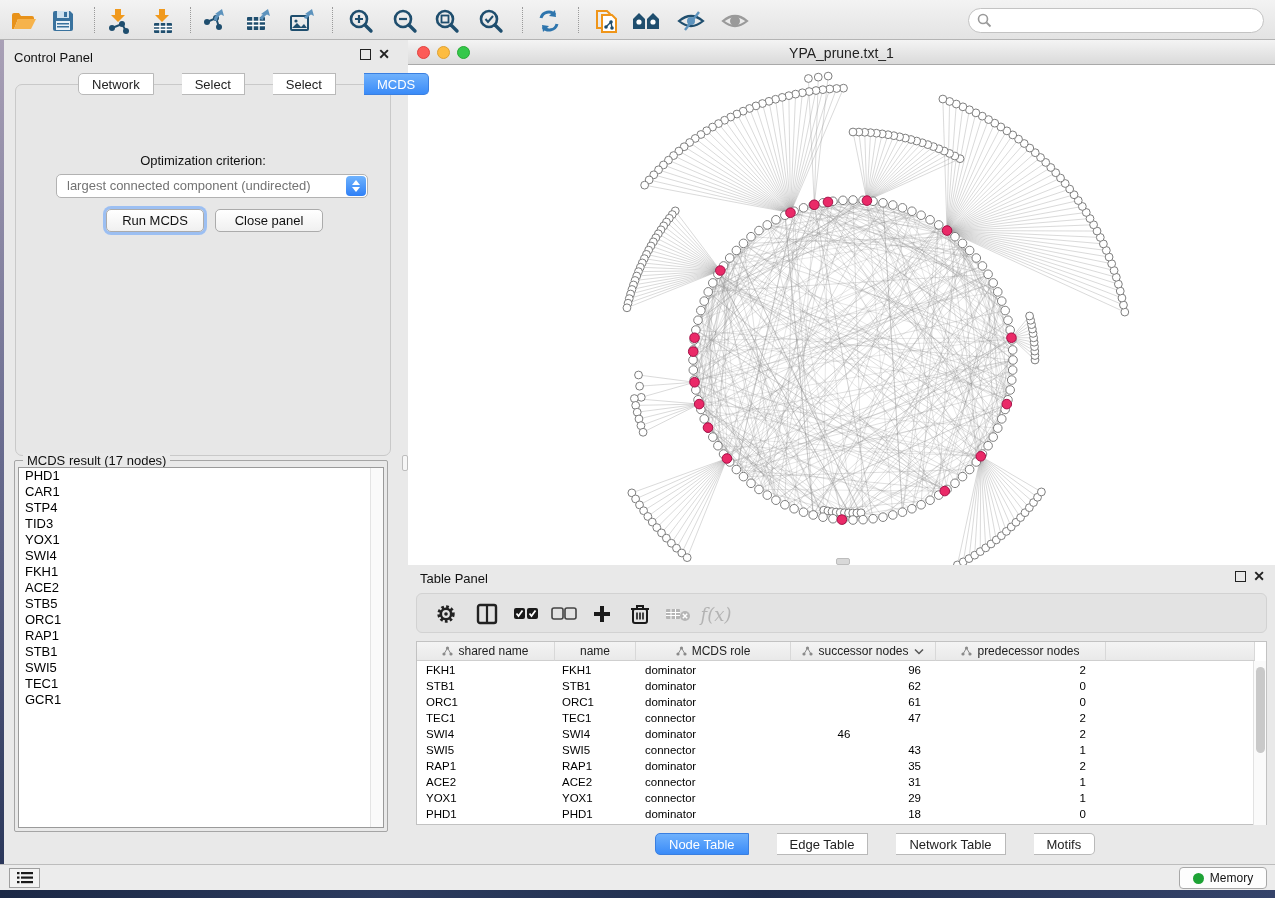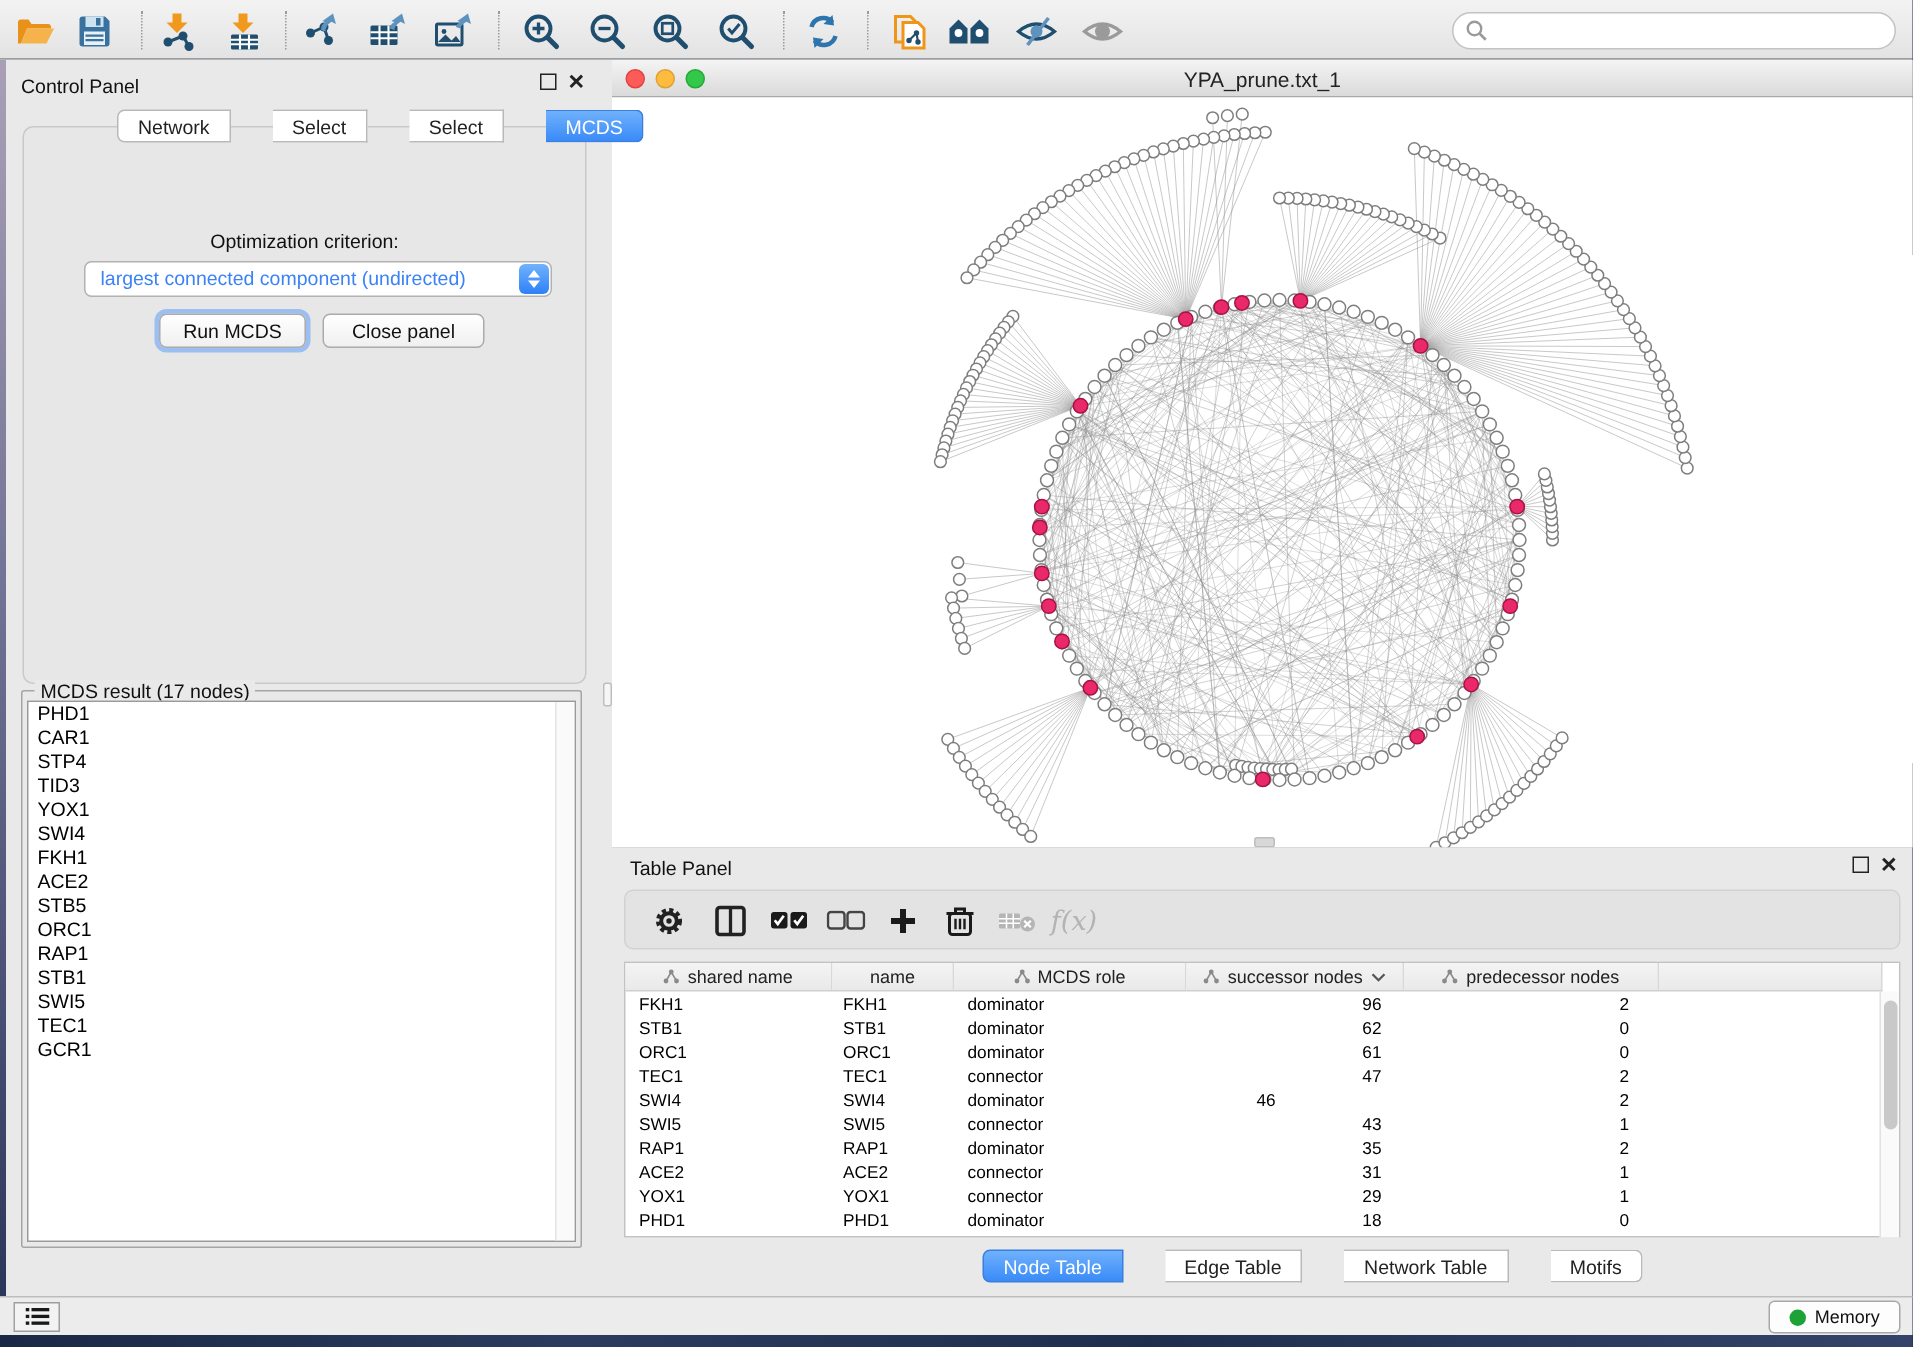--- a/index.html
+++ b/index.html
@@ -30,21 +30,21 @@
 
   .seg { display:flex; position:absolute;gap:28px; }
   .seg .tab { height:22px; background:#fff; border:1px solid #b9b9b9; border-left:none; font-size:13px; color:#222; display:flex; align-items:center; justify-content:center; padding:0 13px; cursor:default; }
   .seg .tab:first-child { border-left:1px solid #b9b9b9; border-radius:5px 0 0 5px; }
   .seg .tab:last-child { border-radius:0 5px 5px 0; }
   .seg .tab.active { background:linear-gradient(#6fb1fc,#3a8bf8); border-color:#3a7fe0; color:#fff; }
   #cp-tabs { left:74px; top:33px; z-index:3; }
 
   #cp-body { position:absolute; left:11px; top:44px; width:376px; height:372px; background:#e7e7e7; border:1px solid #c9c9c9; border-radius:7px; }
   #opt-label { position:absolute; left:0; top:68px; width:100%; text-align:center; font-size:13px; color:#111; }
-  #criterion { position:absolute; left:40px; top:89px; width:312px; height:24px; background:#fff; border:1px solid #b2b2b2; border-radius:5px; font-size:13px; color:#3b82f6; line-height:22px; padding-left:10px; }
+  #criterion { position:absolute; left:40px; top:89px; width:312px; height:24px; background:#fff; border:1px solid #b2b2b2; border-radius:5px; font-size:13px; color:#737373; line-height:22px; padding-left:10px; }
   #criterion .stepper { position:absolute; right:1px; top:1px; width:20px; height:20px; border-radius:4px; background:linear-gradient(#6fb3fd,#2f80f7); display:flex; flex-direction:column; align-items:center; justify-content:center; gap:2px; }
   .chev-up { width:0; height:0; border-left:4px solid transparent; border-right:4px solid transparent; border-bottom:5px solid #fff; }
   .chev-dn { width:0; height:0; border-left:4px solid transparent; border-right:4px solid transparent; border-top:5px solid #fff; }
   .pbtn { position:absolute; height:23px; background:linear-gradient(#ffffff,#f0f0f0); border:1px solid #ababab; border-radius:5px; font-size:13px; color:#111; display:flex; align-items:center; justify-content:center; }
   #run-btn { left:90px; top:124px; width:98px; box-shadow:0 0 0 3px rgba(106,165,250,.6); }
   #closep-btn { left:199px; top:124px; width:108px; }
 
   #mcds-field { position:absolute; left:10px; top:420px; width:374px; height:372px; border:1px solid #a5a5a5; border-radius:2px; }
   #mcds-legend { position:absolute; left:8px; top:-8px; background:#e9e9e9; padding:0 4px; font-size:13px; color:#111; }
   #mcds-list { position:absolute; left:3px; top:6px; width:366px; height:361px; background:#fff; border:1px solid #9a9a9a; overflow:hidden; }

